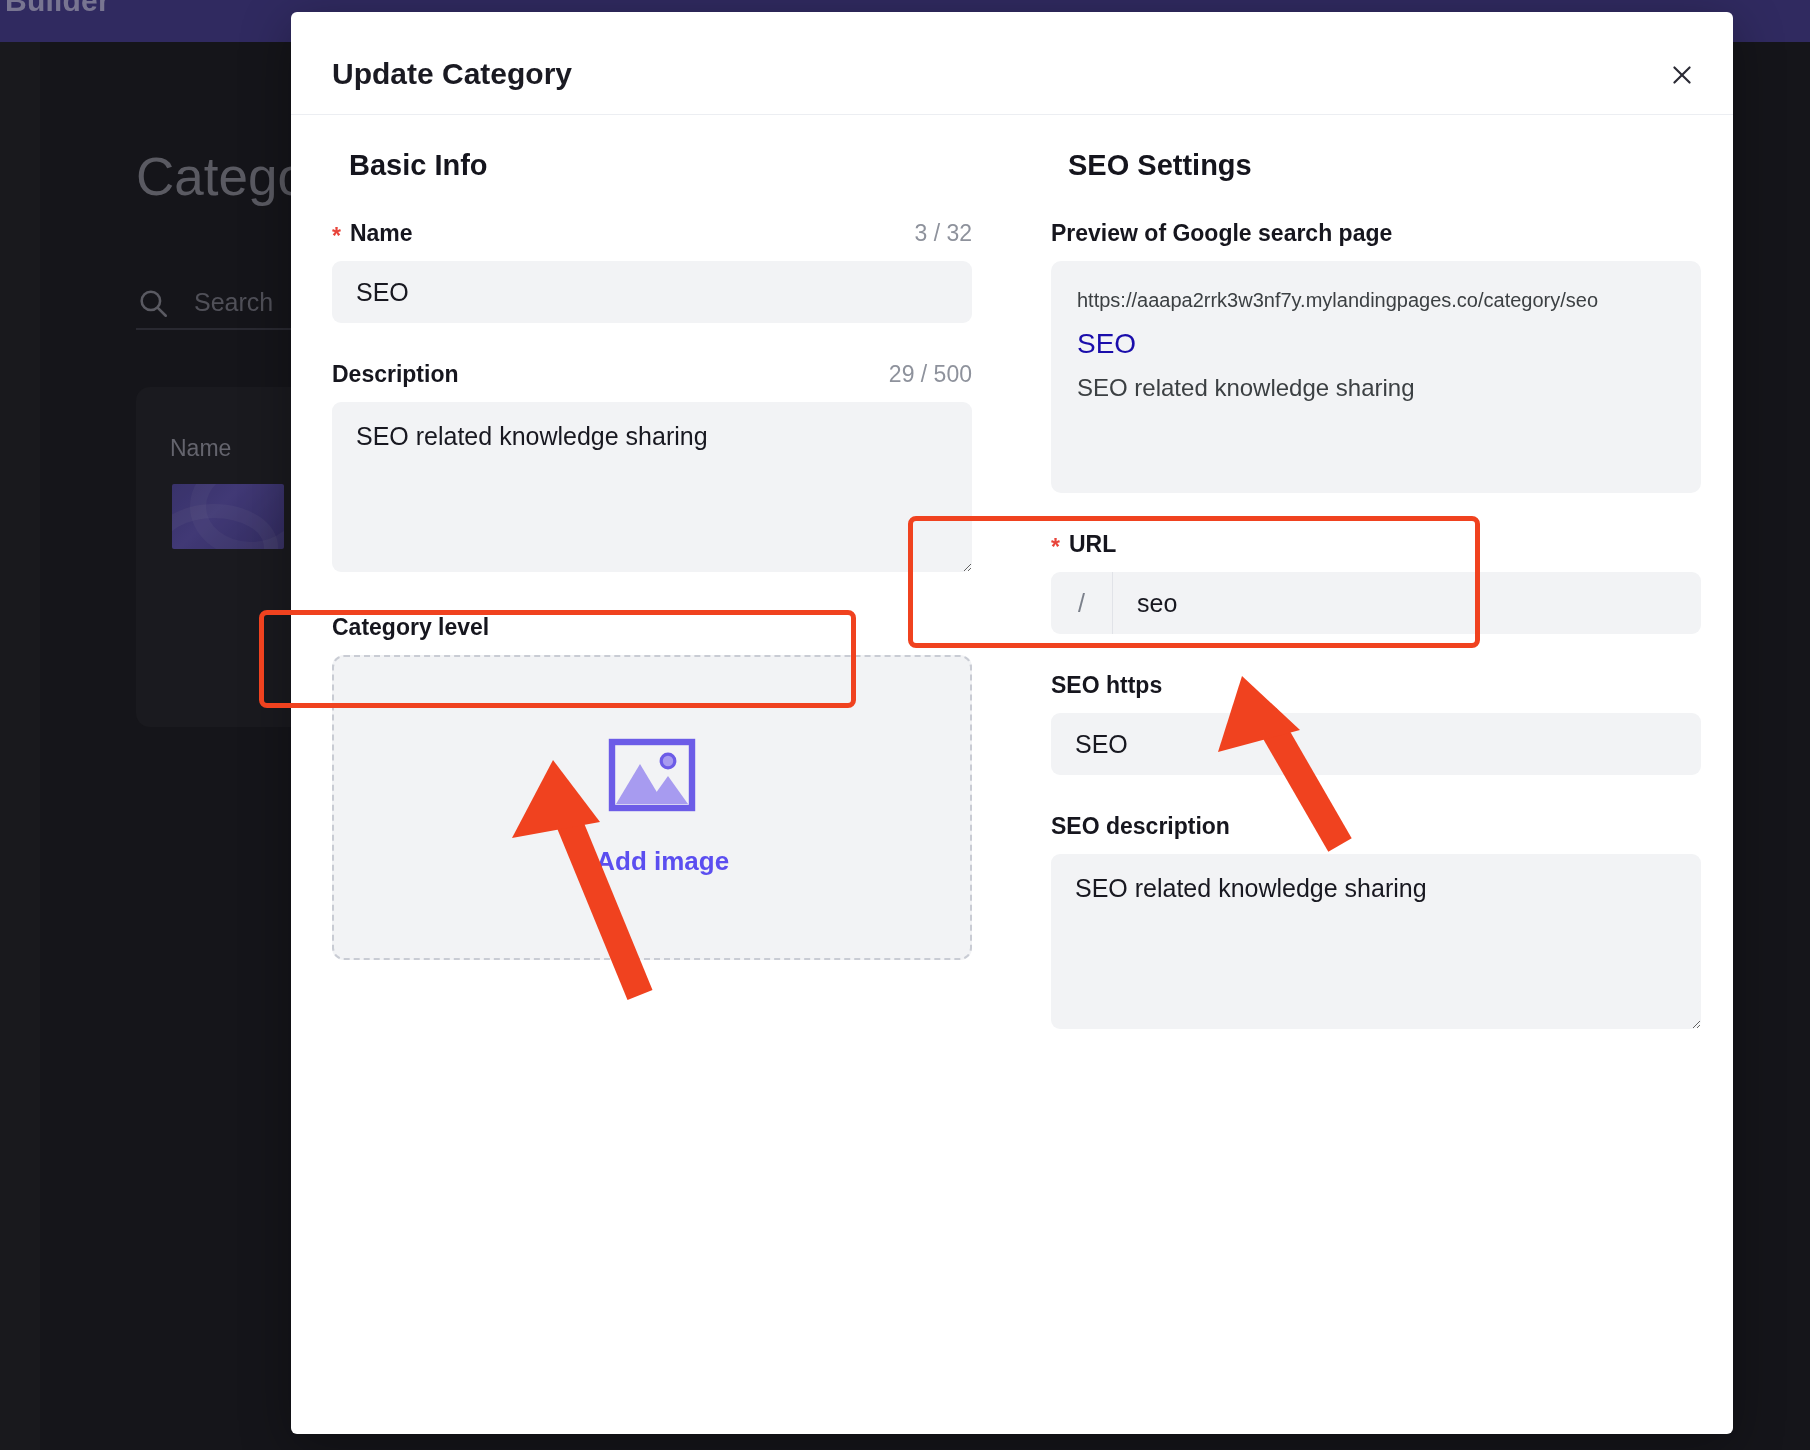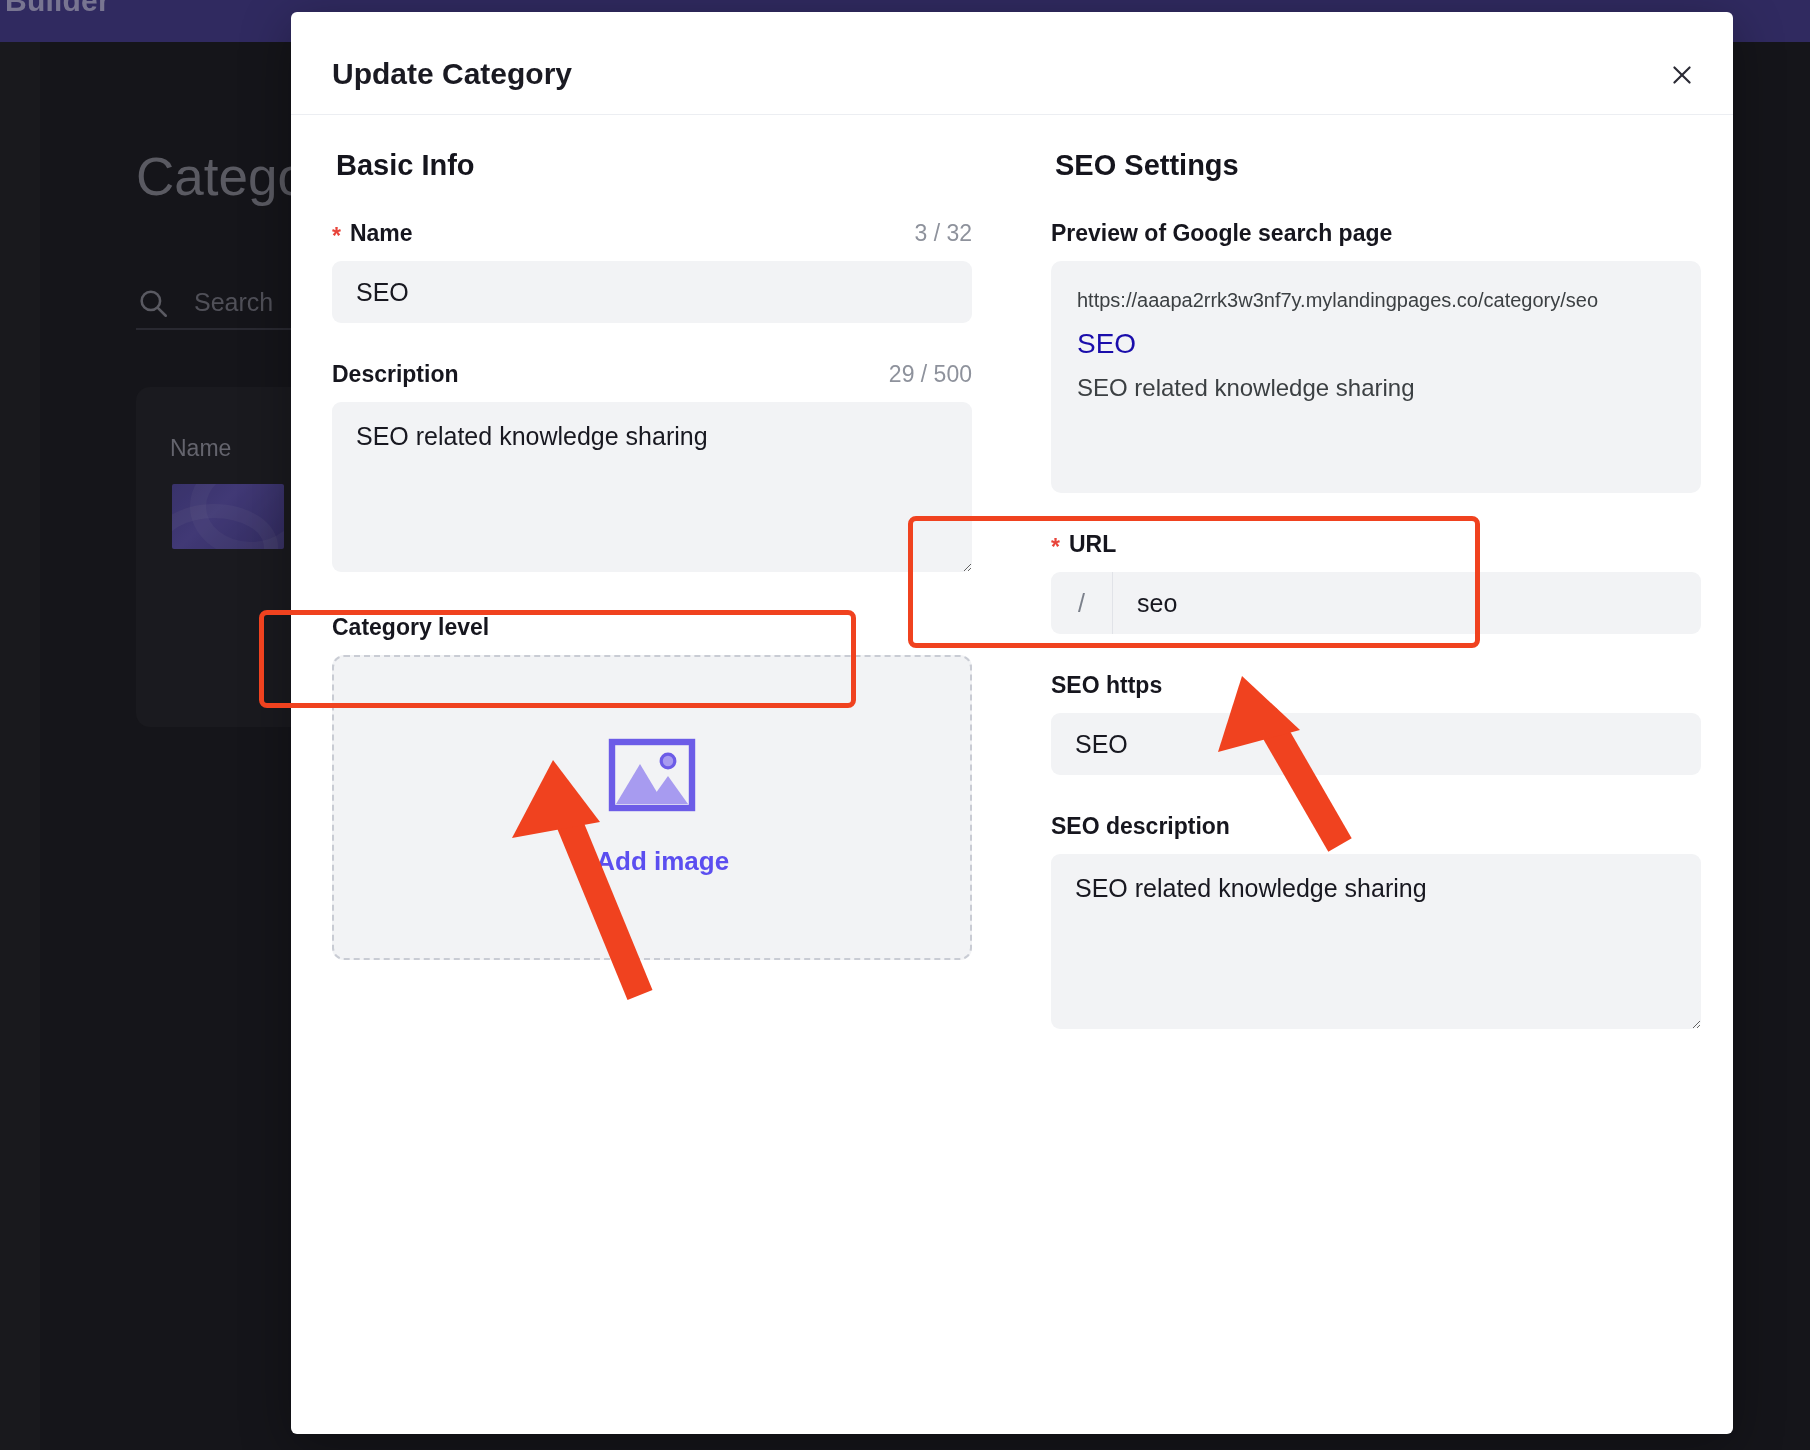--- a/index.html
+++ b/index.html
@@ -109,21 +109,21 @@
   #modal-body {
     position: relative; height: 1200px;
   }
 
   .col { position: absolute; top: 0; }
   #col-basic { left: 41px; width: 640px; }
   #col-seo   { left: 760px; width: 650px; }
 
   .section-title {
     font-size: 29px; font-weight: 700; color: #15151d;
-    margin: 34px 0 0 4px;
+    margin: 34px 0 0 17px;
   }
 
   .field-label-row {
     display: flex; align-items: baseline; justify-content: space-between;
     margin-top: 38px; margin-bottom: 14px;
   }
   .field-label {
     font-size: 23px; font-weight: 700; color: #16161e;
     display: flex; align-items: baseline; gap: 9px;
   }

